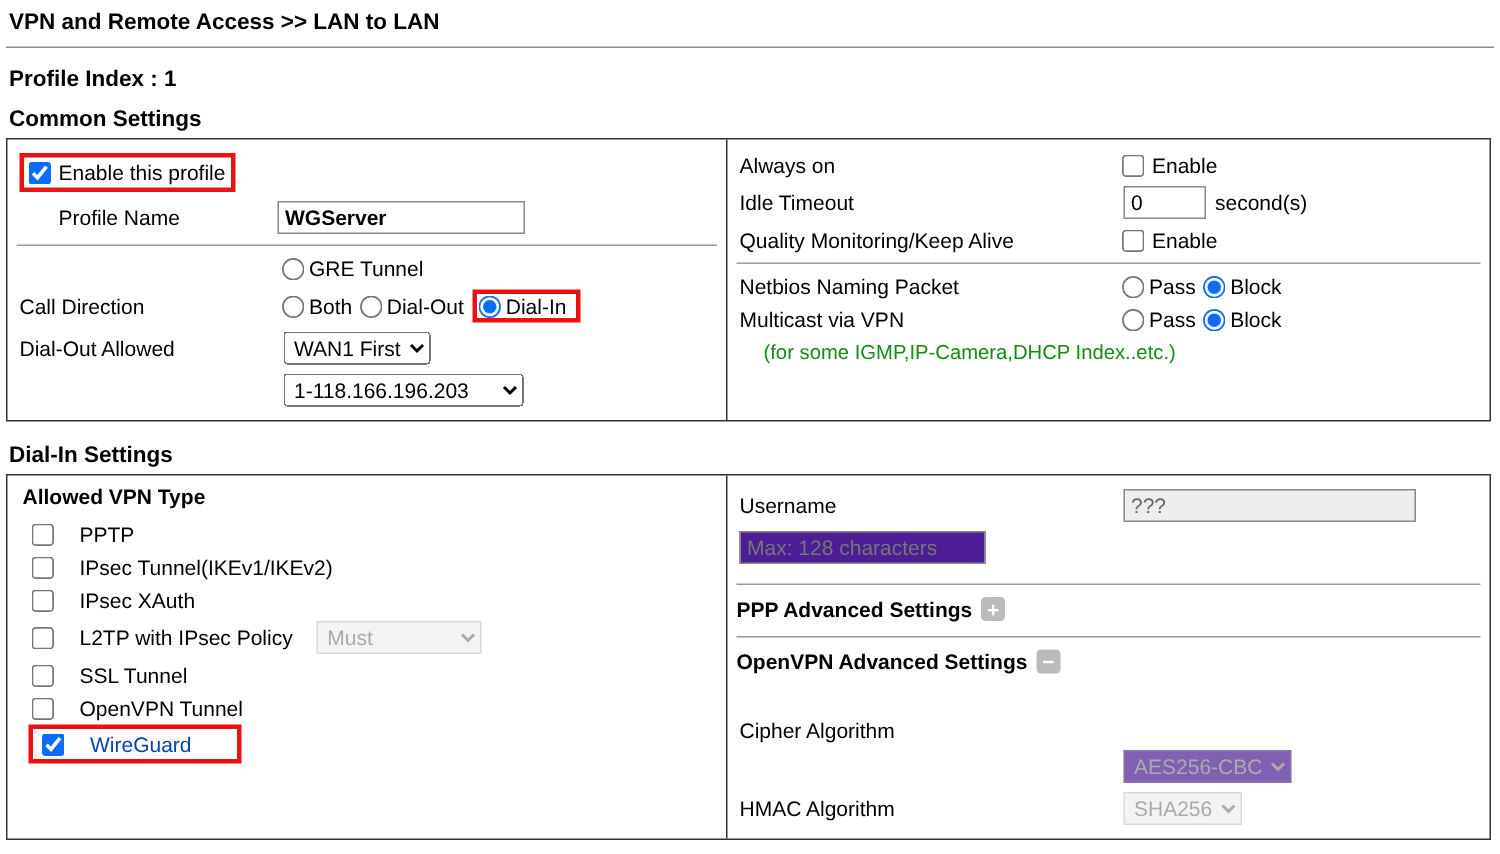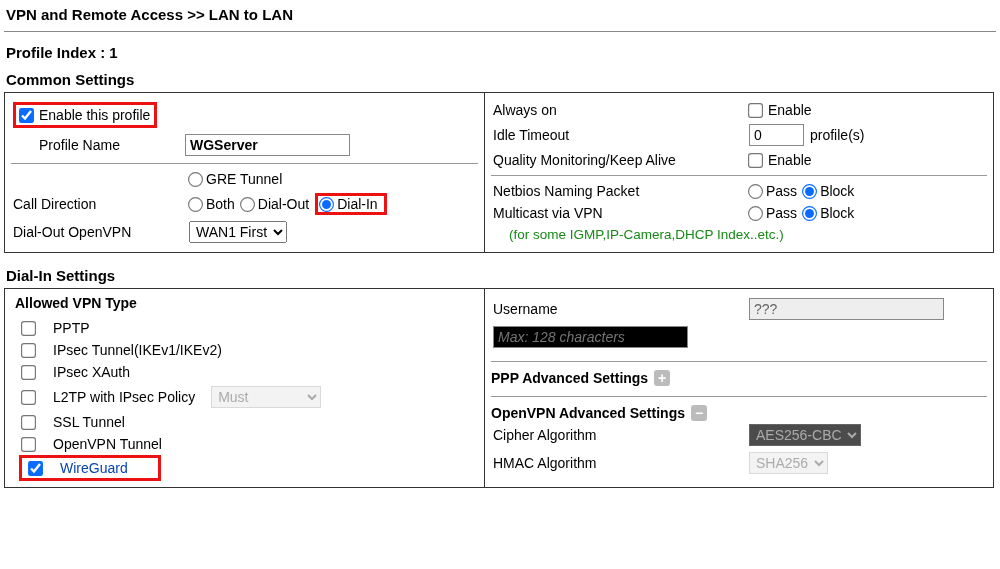--- a/index.html
+++ b/index.html
@@ -168,37 +168,43 @@
           </label>
         <span class="hl-red-tight">
           <label>
               <input type="radio" name="cd" checked="" style="">
               <span>Dial-In</span>
             </label>
         </span>
       </span>
     </div>
     <div class="row">
-      <span class="label-col">Dial-Out OpenVPN</span>
+      <span class="label-col">Dial-Out Allowed</span>
       <select>
         <option>WAN1 First</option>
       </select>
     </div>
+    <div class="row">
+      <span class="label-col"></span>
+      <select style="width:160px;">
+        <option>1-118.166.196.203</option>
+      </select>
+    </div>
   </div>
 
   <div class="col-right">
     <div class="row">
       <span class="label-col-r">Always on</span>
       <input type="checkbox" style="">
       <span>Enable</span>
     </div>
     <div class="row">
       <span class="label-col-r">Idle Timeout</span>
       <input type="text" class="small-input" value="0" style="">
-      <span>profile(s)</span>
+      <span>second(s)</span>
     </div>
     <div class="row">
       <span class="label-col-r">Quality Monitoring/Keep Alive</span>
       <input type="checkbox" style="">
       <span>Enable</span>
     </div>
     <div class="subline"></div>
     <div class="row">
       <span class="label-col-r">Netbios Naming Packet</span>
       <span class="radio-group">
@@ -287,35 +293,35 @@
       </div>
     </div>
   </div>
 
   <div class="dialin-right">
     <div class="row">
       <span class="label-col-r">Username</span>
       <input type="text" disabled="" style="width: 195px; background: rgb(238, 238, 238); color: rgb(102, 102, 102);" value="???">
     </div>
     <div class="row">
-      <input type="text" disabled="" style="width: 195px; background: #000000; font-style: italic;" placeholder="Max: 128 characters">
+      <input type="text" disabled="" style="width: 164px; background: #4c1d95;" placeholder="Max: 128 characters">
     </div>
     <div class="subline" style="margin-top:10px;"></div>
     <div class="advhdr">
       <span>PPP Advanced Settings</span>
       <span class="plusminus">+</span>
     </div>
     <div class="subline" style="margin-top:10px;"></div>
     <div class="advhdr">
       <span>OpenVPN Advanced Settings</span>
       <span class="plusminus">−</span>
     </div>
     <div class="row">
       <span class="label-col-r">Cipher Algorithm</span>
-      <select disabled="" style="color:#888;background:#000000;">
+      <select disabled="" style="color:#888;background:#4c1d95;margin-top:48px;">
         <option>AES256-CBC</option>
       </select>
     </div>
     <div class="row">
       <span class="label-col-r">HMAC Algorithm</span>
       <select disabled="" style="color:#888;background:#eee;">
         <option>SHA256</option>
       </select>
     </div>
   </div>

